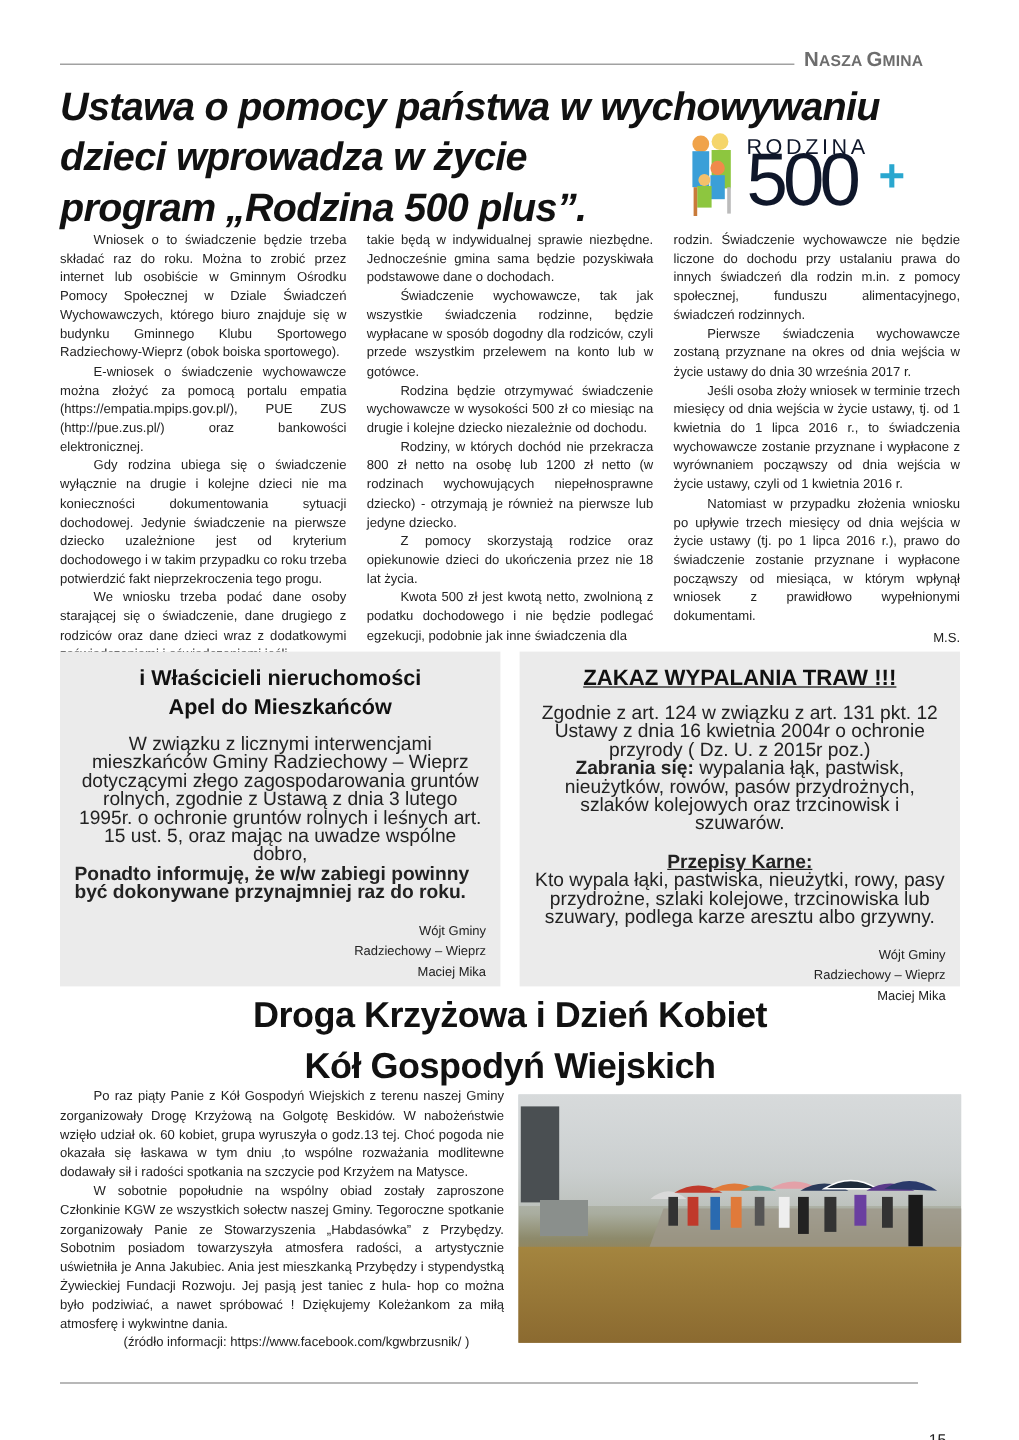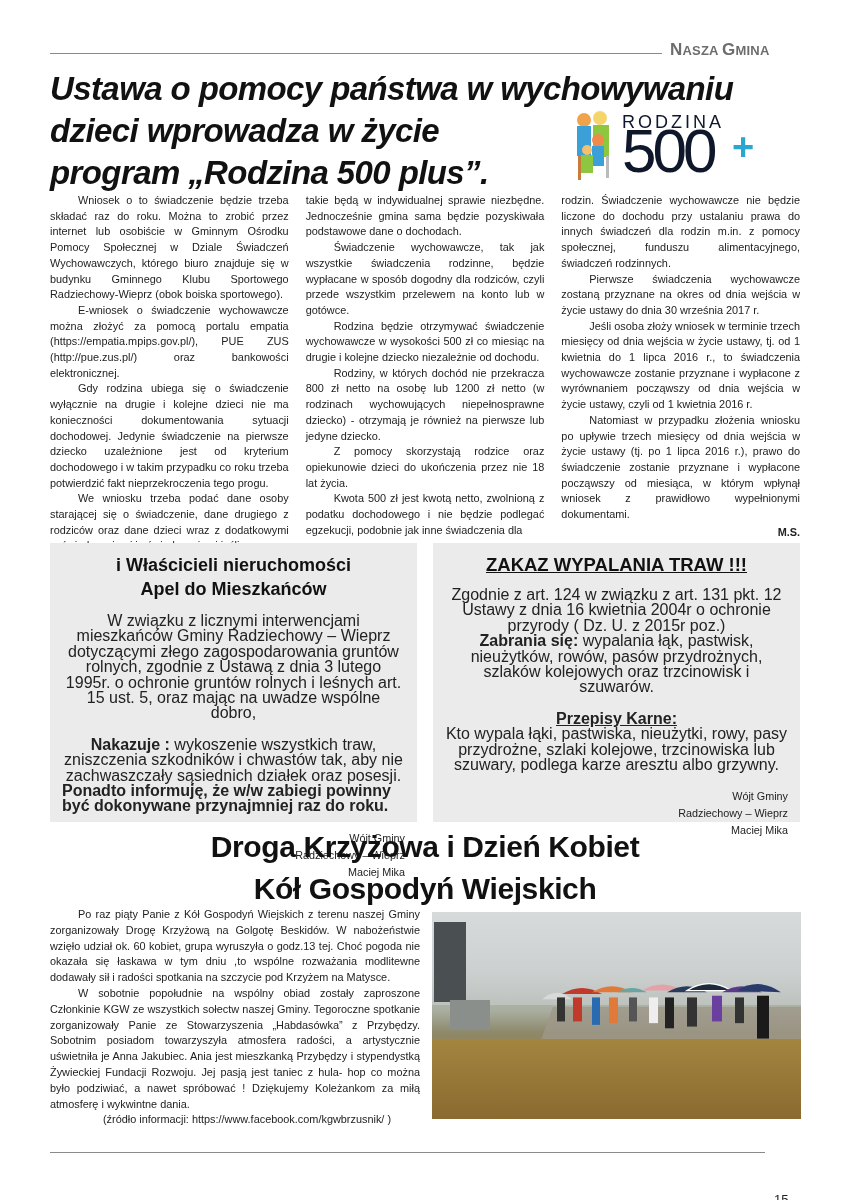--- a/index.html
+++ b/index.html
@@ -14,21 +14,21 @@
 
   .logo { position: absolute; left: 572px; top: 108px; width: 190px; height: 76px; }
   .logo .rodzina { position: absolute; left: 50px; top: 4px; font-size: 18px; letter-spacing: 3px; color: #0f172a; }
   .logo .num { position: absolute; left: 50px; top: 12px; font-size: 62px; line-height: 62px; color: #0f172a; font-weight: normal; letter-spacing: -4px; }
   .logo .plus { position: absolute; left: 160px; top: 18px; font-size: 38px; color: #2aa7cf; font-weight: bold; }
 
   .columns { position: absolute; left: 50px; top: 193px; width: 750px; display: flex; gap: 17px; }
   .col { width: 239px; font-size: 10.9px; line-height: 15.7px; text-align: justify; color: #222; }
   .col p { text-indent: 28px; }
   .col p.cont { text-indent: 0; }
-  .col p.sign { text-align: right; text-indent: 0; margin-top: 2px; font-weight: bold; }
+  .col p.sign { text-align: right; text-indent: 0; margin-top: 2px; }
 
   .box { position: absolute; background: #ebebeb; top: 543px; height: 279px; padding: 10px 12px; text-align: center; color: #222; }
   .box-left { left: 50px; width: 367px; }
   .box-right { left: 433px; width: 367px; padding-left: 12px; }
   .box h2 { font-family: "Liberation Sans", sans-serif; font-weight: bold; font-size: 18px; line-height: 24px; color: #111; margin-top: 0; }
   .box-right h2 { text-decoration: underline; font-size: 18.5px; }
   .box .txt { font-size: 16px; line-height: 15.4px; margin-top: 12px; }
   .box b { font-weight: bold; }
   .box .left-bold { text-align: left; font-weight: bold; }
   .box .sign { text-align: right; margin-top: 16px; font-size: 10.8px; line-height: 17px; }
@@ -107,23 +107,20 @@
     <p class="sign">M.S.</p>
   </div>
 </div>
 
 <div class="box box-left">
   <h2>
     <div>i Właścicieli nieruchomości</div>
     <div>Apel do Mieszkańców</div>
   </h2>
   <div class="txt">W związku z licznymi interwencjami mieszkańców Gminy Radziechowy – Wieprz dotyczącymi złego zagospodarowania gruntów rolnych, zgodnie z Ustawą z dnia 3 lutego 1995r. o ochronie gruntów rolnych i leśnych art. 15 ust. 5, oraz mając na uwadze wspólne dobro,</div>
-  <div class="txt" style="margin-top:16px;">
-    <b>Nakazuje :</b><span> wykoszenie wszystkich traw, zniszczenia szkodników i chwastów tak, aby nie zachwaszczały sąsiednich działek oraz posesji.</span>
-  </div>
   <div class="txt left-bold" style="margin-top:0;">Ponadto informuję, że w/w zabiegi powinny być dokonywane przynajmniej raz do roku.</div>
   <div class="sign">
     <div>Wójt Gminy</div>
     <div>Radziechowy – Wieprz</div>
     <div>Maciej Mika</div>
   </div>
 </div>
 
 <div class="box box-right">
   <h2>ZAKAZ WYPALANIA TRAW !!!</h2>

